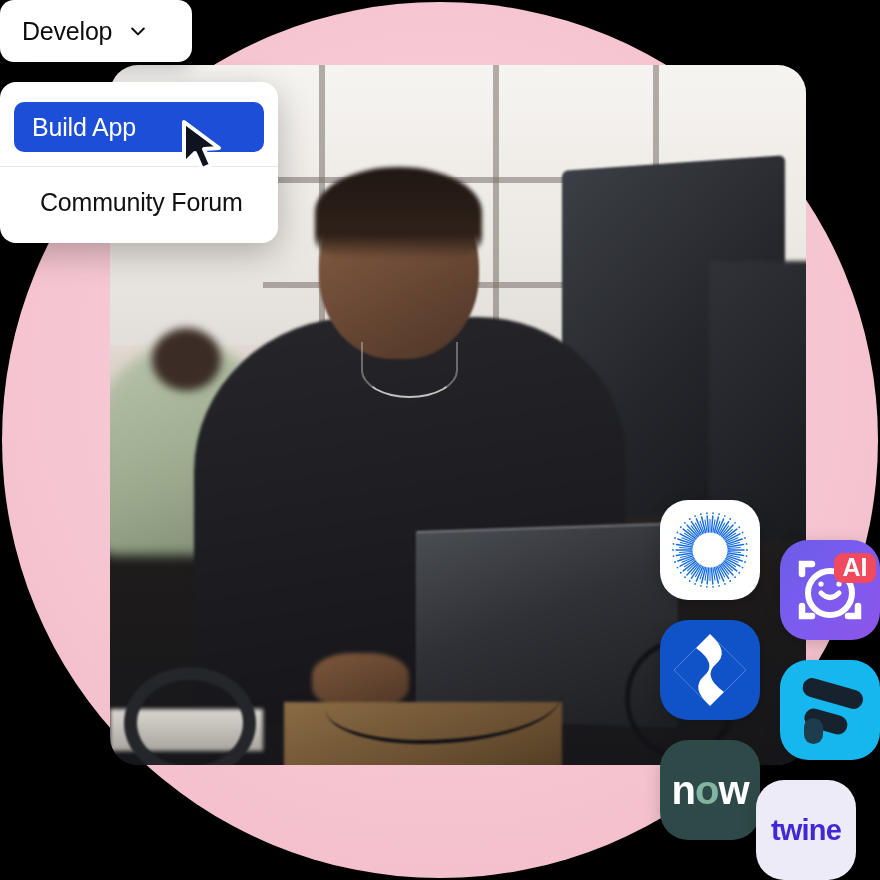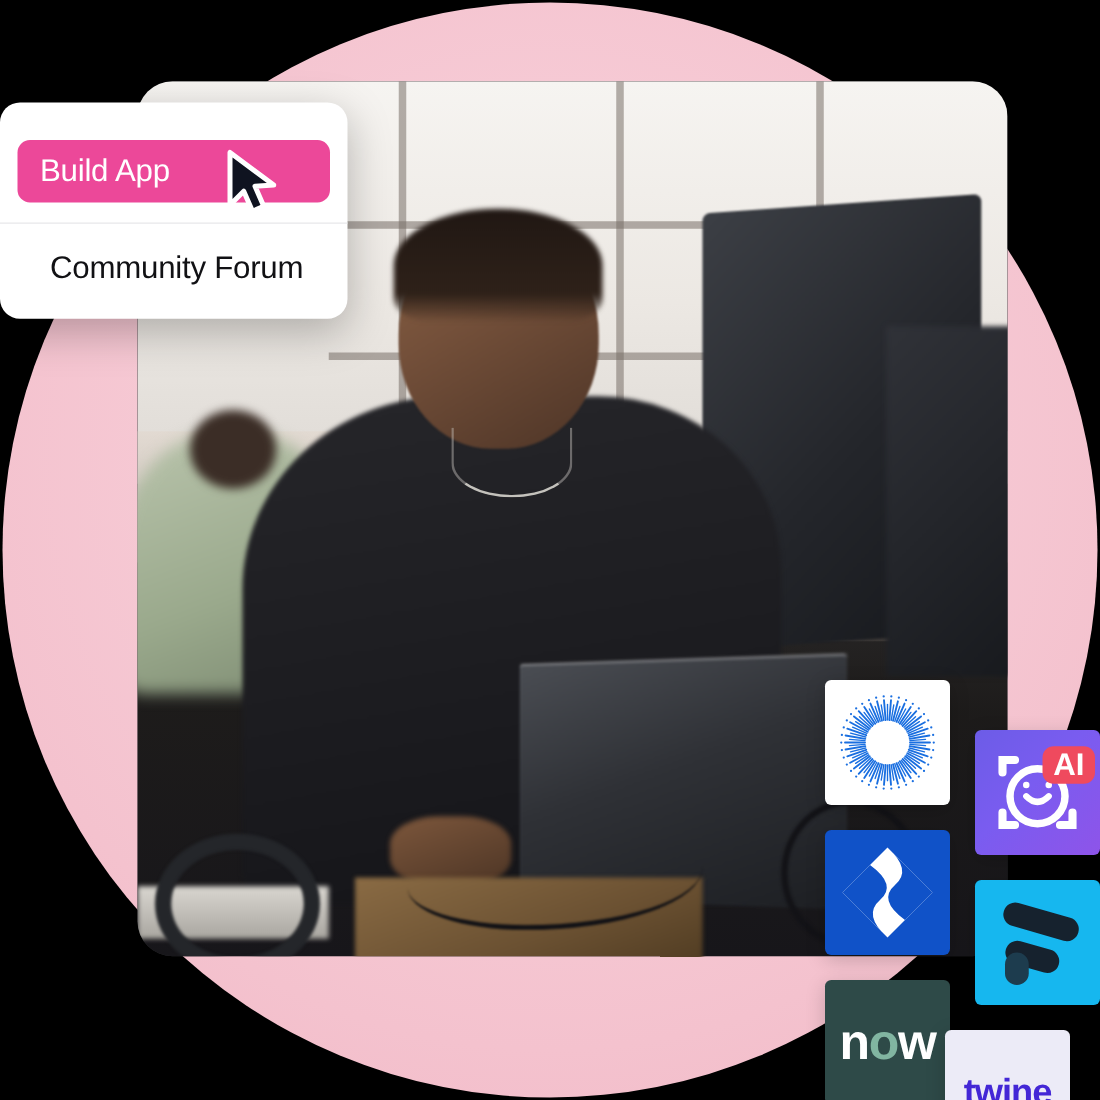--- a/index.html
+++ b/index.html
@@ -204,45 +204,44 @@
     display:flex; align-items:center;
     padding:0 14px;
     font-size:25px;
     color:#111114;
     letter-spacing:-.2px;
     cursor:pointer;
     position:relative;
   }
   .menu-item .txt { position:relative; z-index:2; padding-left:16px; }
   .menu-item.active {
-    margin:16px 14px;
+    margin:6px 14px;
     padding:0;
-    background:#ec4899;
+    background:#1d4ed8;
     border-radius:10px;
     color:#fff;
     height:50px;
   }
   .menu-item.active .txt { padding-left:18px; }
   .menu-sep { height:1px; background:#e7e7ea; margin:14px 0 12px; }
   .menu-item.spaced { margin-top:4px;padding-left:24px; }
 
   
   .cursor {
     position:absolute; left:178px; top:118px;
     width:48px; height:56px; z-index:40;
     pointer-events:none;
   }
 
   
   .tile {
     position:absolute;
-    border-radius:5px;
+    border-radius:28px;
     overflow:hidden;
     box-shadow:0 4px 16px rgba(0,0,0,.18);
-    margin-top:44px;
   }
   .tile.t-radial { left:660px; top:500px; width:100px; height:100px; background:#fff; }
   .tile.t-ai     { left:780px; top:540px; width:100px; height:100px;
                    background:linear-gradient(135deg,#6c5ce7 0%,#7a5cf0 45%,#8e54e9 100%); }
   .tile.t-jira   { left:660px; top:620px; width:100px; height:100px; background:#1052c8; }
   .tile.t-f      { left:780px; top:660px; width:100px; height:100px; background:#16b7ef; }
   .tile.t-now    { left:660px; top:740px; width:100px; height:100px; background:#2e4a48; }
   .tile.t-twine  { left:756px; top:780px; width:100px; height:100px; background:#ecebf7; }
 
   .tile svg, .tile .inner { width:100%; height:100%; display:block; }
@@ -290,20 +289,28 @@
       <div class="ph-laptop"></div>
       <div class="ph-hand"></div>
       <div class="ph-keyboard"></div>
       <div class="ph-box"></div>
       <div class="ph-cable"></div>
       <div class="ph-cable2"></div>
       <div class="ph-headphones"></div>
     </div>
   </div>
 
+  <div class="develop-btn">
+    <span class="lbl">Develop</span>
+    <span class="chev">
+      <svg viewBox="0 0 24 24" fill="none" stroke="#0d0d0f" stroke-width="2.4" stroke-linecap="round" stroke-linejoin="round">
+          <polyline points="5,9 12,16 19,9"></polyline>
+        </svg>
+    </span>
+  </div>
 
   <div class="menu">
     <div class="menu-item active">
       <span class="txt">Build App</span>
     </div>
     <div class="menu-sep"></div>
     <div class="menu-item spaced">
       <span class="txt">Community Forum</span>
     </div>
   </div>

